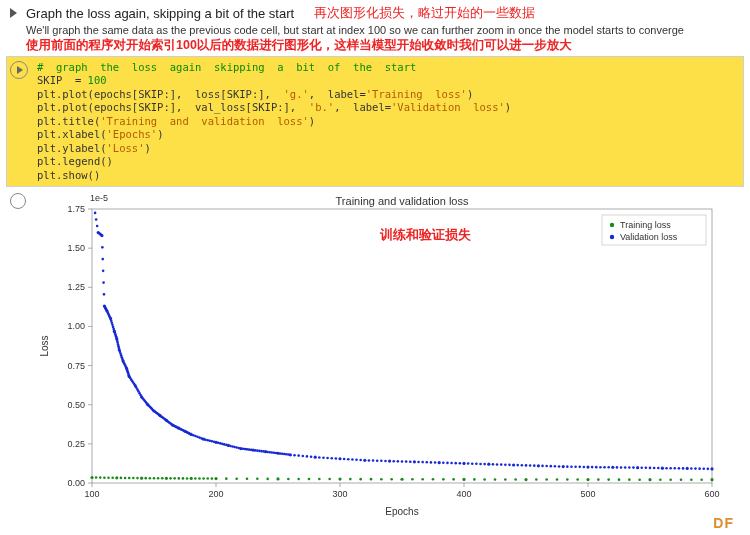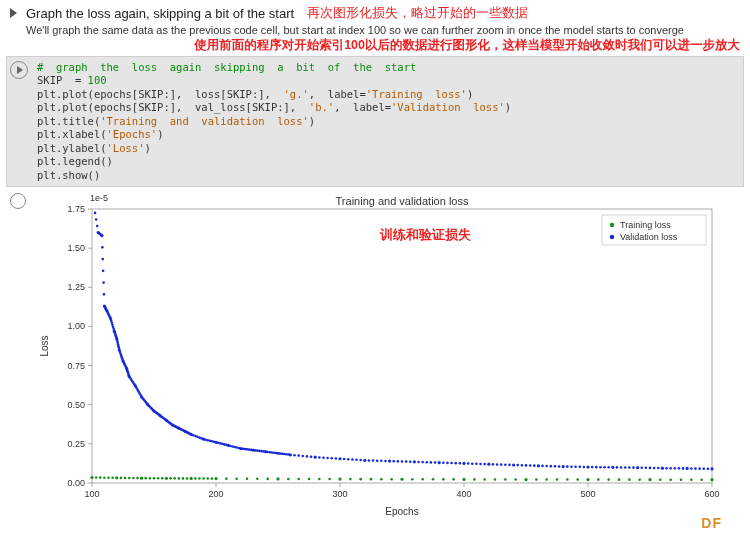--- a/index.html
+++ b/index.html
@@ -1,24 +1,24 @@
 <!DOCTYPE html>
 <html><head>
 <meta charset="utf-8">
 <style>
   html,body{margin:0;padding:0;font-family:Arial,Helvetica,sans-serif;background:#fff;}
   .page{width:750px;height:535px;position:relative;overflow:hidden;font-size:12px;color:#333;}
   .header{padding:4px 10px 0 26px;}
-  .title-row{display:flex;align-items:center;gap:13px;}
+  .title-row{display:flex;align-items:center;gap:20px;}
   .tri{position:absolute;left:10px;top:8px;width:0;height:0;border-top:5px solid transparent;border-bottom:5px solid transparent;border-left:7px solid #555;}
   .h-title{font-size:13px;color:#222;}
   .h-anno{color:#e22;font-weight:normal;font-size:13px;}
   .h-desc{color:#333;font-size:11px;margin-top:2px;}
-  .h-anno2{color:#e22;font-weight:bold;font-size:12.5px;margin:1px 0 2px 0;white-space:nowrap;text-align:right;}
-  .cell{display:flex;border:1px solid #cfcfcf;background:#e5e5e5;margin:2px 6px 0 6px;}
+  .h-anno2{color:#e22;font-weight:bold;font-size:12.5px;margin:1px 0 2px 0;white-space:nowrap;}
+  .cell{display:flex;border:1px solid #cfcfcf;background:#fde047;margin:2px 6px 0 6px;}
   .gutter{width:24px;display:flex;justify-content:center;padding-top:4px;}
   .run{width:16px;height:16px;border-radius:50%;border:1px solid #888;display:flex;align-items:center;justify-content:center;}
   .run::after{content:"";border-top:4px solid transparent;border-bottom:4px solid transparent;border-left:6px solid #666;margin-left:2px;}
   pre.code{margin:0;padding:4px 6px;font-family:Consolas,Menlo,monospace;font-size:10.5px;line-height:1.28;color:#333;white-space:pre;overflow:hidden;}
   .c-comment{color:#0a8a0a;}
   .c-num{color:#0a8a0a;}
   .c-str{color:#b35a00;}
   .out{display:flex;margin:4px 6px 0 6px;}
   .out-gutter{width:24px;display:flex;justify-content:center;padding-top:2px;}
   .ring{width:14px;height:14px;border:1px solid #888;border-radius:50%;}
@@ -26,21 +26,21 @@
   .sci{position:absolute;left:60px;top:2px;font-size:9px;color:#333;}
   svg{display:block;}
   .axis text{font-size:9px;fill:#333;}
   .axis line,.axis path{stroke:#888;stroke-width:0.7;}
   .chart-title{font-size:11px;fill:#333;text-anchor:middle;}
   .axis-label{font-size:10px;fill:#333;text-anchor:middle;}
   .legend text{font-size:9px;fill:#333;}
   .legend rect{fill:#fff;stroke:#bbb;stroke-width:0.6;}
   .anno3{position:absolute;left:350px;top:35px;color:#e22;font-weight:bold;font-size:13px;}
   .anno4{position:absolute;left:340px;top:232px;color:#e22;font-weight:bold;font-size:13px;}
-  .df{position:absolute;right:28px;bottom:4px;font-weight:bold;color:#d98f2e;font-size:14px;letter-spacing:1px;}
+  .df{position:absolute;right:16px;bottom:4px;font-weight:bold;color:#d98f2e;font-size:14px;letter-spacing:1px;}
 </style>
 </head>
 <body>
 
 <div class="page">
   <span class="tri"></span>
   <div class="header">
     <div class="title-row">
       <span class="h-title">Graph the loss again, skipping a bit of the start</span>
       <span class="h-anno">再次图形化损失，略过开始的一些数据</span>

